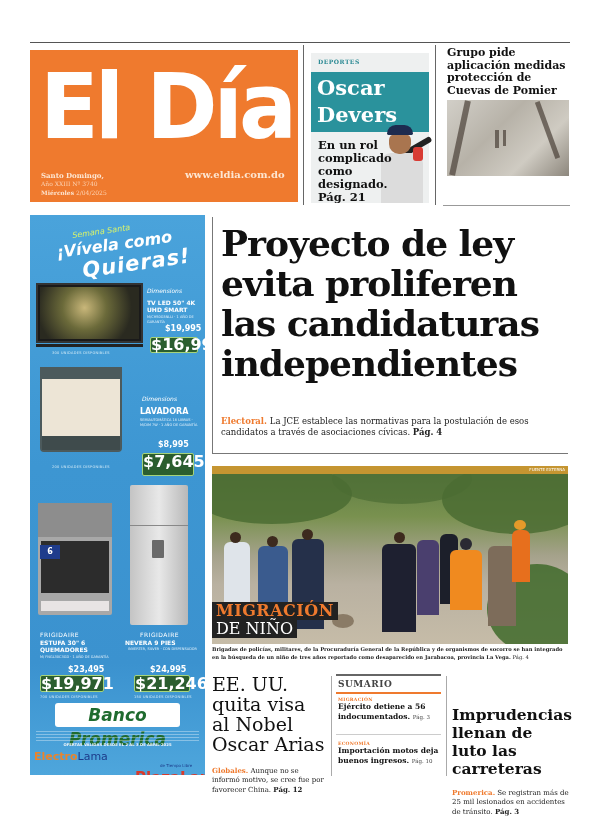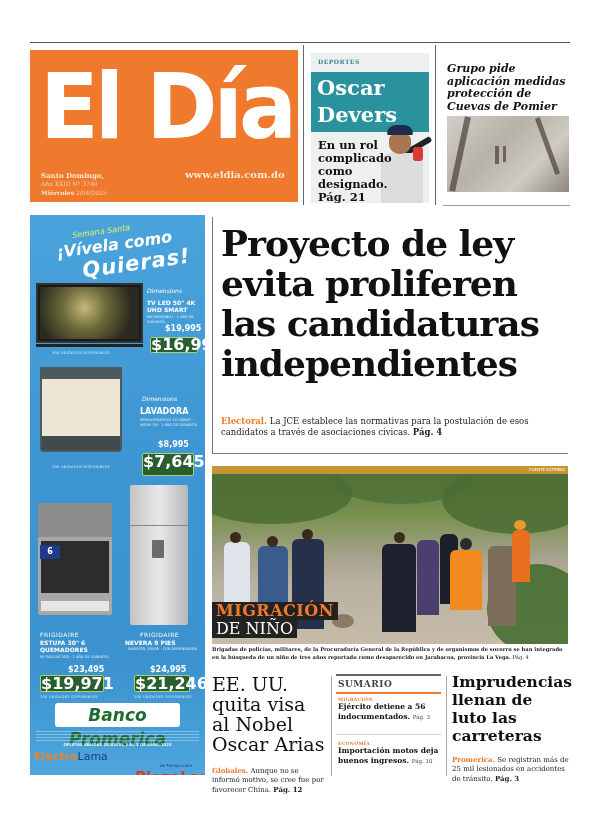--- a/index.html
+++ b/index.html
@@ -25,21 +25,21 @@
     .sports .name { position: absolute; left: 6px; top: 2px; color: #fff; font-size: 21px; font-weight: bold; line-height: 27px; }
     .sports .player { position: absolute; right: 2px; top: 72px; width: 54px; height: 78px; }
     .sports .player .cap { position: absolute; left: 14px; top: 0; width: 26px; height: 10px; background: #1d2b4f; border-radius: 12px 12px 2px 2px; }
     .sports .player .face { position: absolute; left: 16px; top: 9px; width: 22px; height: 20px; background: #a9754f; border-radius: 6px 6px 10px 10px; }
     .sports .player .body { position: absolute; left: 8px; top: 28px; width: 42px; height: 50px; background: #dcdcdc; border-radius: 10px 10px 0 0; }
     .sports .player .bat { position: absolute; left: 30px; top: 18px; width: 30px; height: 6px; background: #222; transform: rotate(-30deg); border-radius: 3px; }
     .sports .player .glove { position: absolute; left: 40px; top: 22px; width: 10px; height: 14px; background: #d83c34; border-radius: 3px; }
     .sports .deck { position: absolute; left: 7px; top: 86px; width: 64px; font-size: 11.5px; font-weight: bold; line-height: 13px; color: #111; }
 
     
-    .cave { position: absolute; left: 443px; top: 61px; width: 127px; height: 160px; font-style: italic; }
+    .cave { position: absolute; left: 443px; top: 45px; width: 127px; height: 160px; }
     .cave .head { position: absolute; left: 4px; top: 2px; width: 124px; font-size: 11px; font-weight: bold; line-height: 12.5px; }
     .cave .photo { position: absolute; left: 4px; top: 55px; width: 122px; height: 76px; background: linear-gradient(135deg, #d2cfc8 0%, #b7b2a8 40%, #cfcbc2 70%, #8d877d 100%); overflow: hidden; }
     .cave .photo .streak { position: absolute; background: #4a4038; opacity: 0.7; }
     .cave .deck { position: absolute; left: 4px; top: 134px; width: 124px; font-size: 7px; line-height: 9px; color: #222; }
     .kick { color: #ef7a2e; font-weight: bold; }
 
     .cave-rule { position: absolute; left: 443px; top: 205px; width: 127px; height: 1px; background: #999; }
 
     
     .ad { position: absolute; left: 30px; top: 215px; width: 175px; height: 560px; background: linear-gradient(180deg, #4aa3db 0%, #3d96d2 45%, #3b92cf 80%, #4ea6dc 100%); overflow: hidden; font-family: "DejaVu Sans", sans-serif; }
@@ -99,21 +99,21 @@
     .sumario { position: absolute; left: 336px; top: 674px; width: 105px; height: 105px; }
     .sumario .top-line { position: absolute; left: 0; top: 0; width: 105px; height: 2px; background: #666; }
     .sumario .title { position: absolute; left: 2px; top: 5px; font-size: 9px; font-weight: bold; color: #444; letter-spacing: 0.5px; }
     .sumario .title-line { position: absolute; left: 0; top: 18px; width: 105px; height: 1.5px; background: #ef7a2e; }
     .sumario .item { position: absolute; left: 2px; width: 103px; }
     .sumario .item .sec { font-size: 4.5px; font-weight: bold; color: #ef7a2e; letter-spacing: 0.3px; }
     .sumario .item .text { font-size: 7.5px; font-weight: bold; line-height: 9.5px; color: #111; }
     .sumario .item .pg { font-weight: normal; font-size: 5.5px; color: #444; }
     .sumario .sep { position: absolute; left: 0; top: 60px; width: 105px; height: 1px; background: #ccc; }
 
-    .bottom-right { position: absolute; left: 452px; top: 673px; width: 118px; height: 105px; }
+    .bottom-right { position: absolute; left: 452px; top: 706px; width: 118px; height: 105px; }
     .bottom-right .head { font-size: 15.5px; font-weight: bold; line-height: 18px; color: #111; }
     .bottom-right .deck { margin-top: 10px; font-size: 7px; line-height: 9px; color: #222; }
 
     .divider-v { position: absolute; width: 1px; background: #aaa; }
   </style>
 </head>
 <body>
 
 <div class="top-rule"></div>
 

